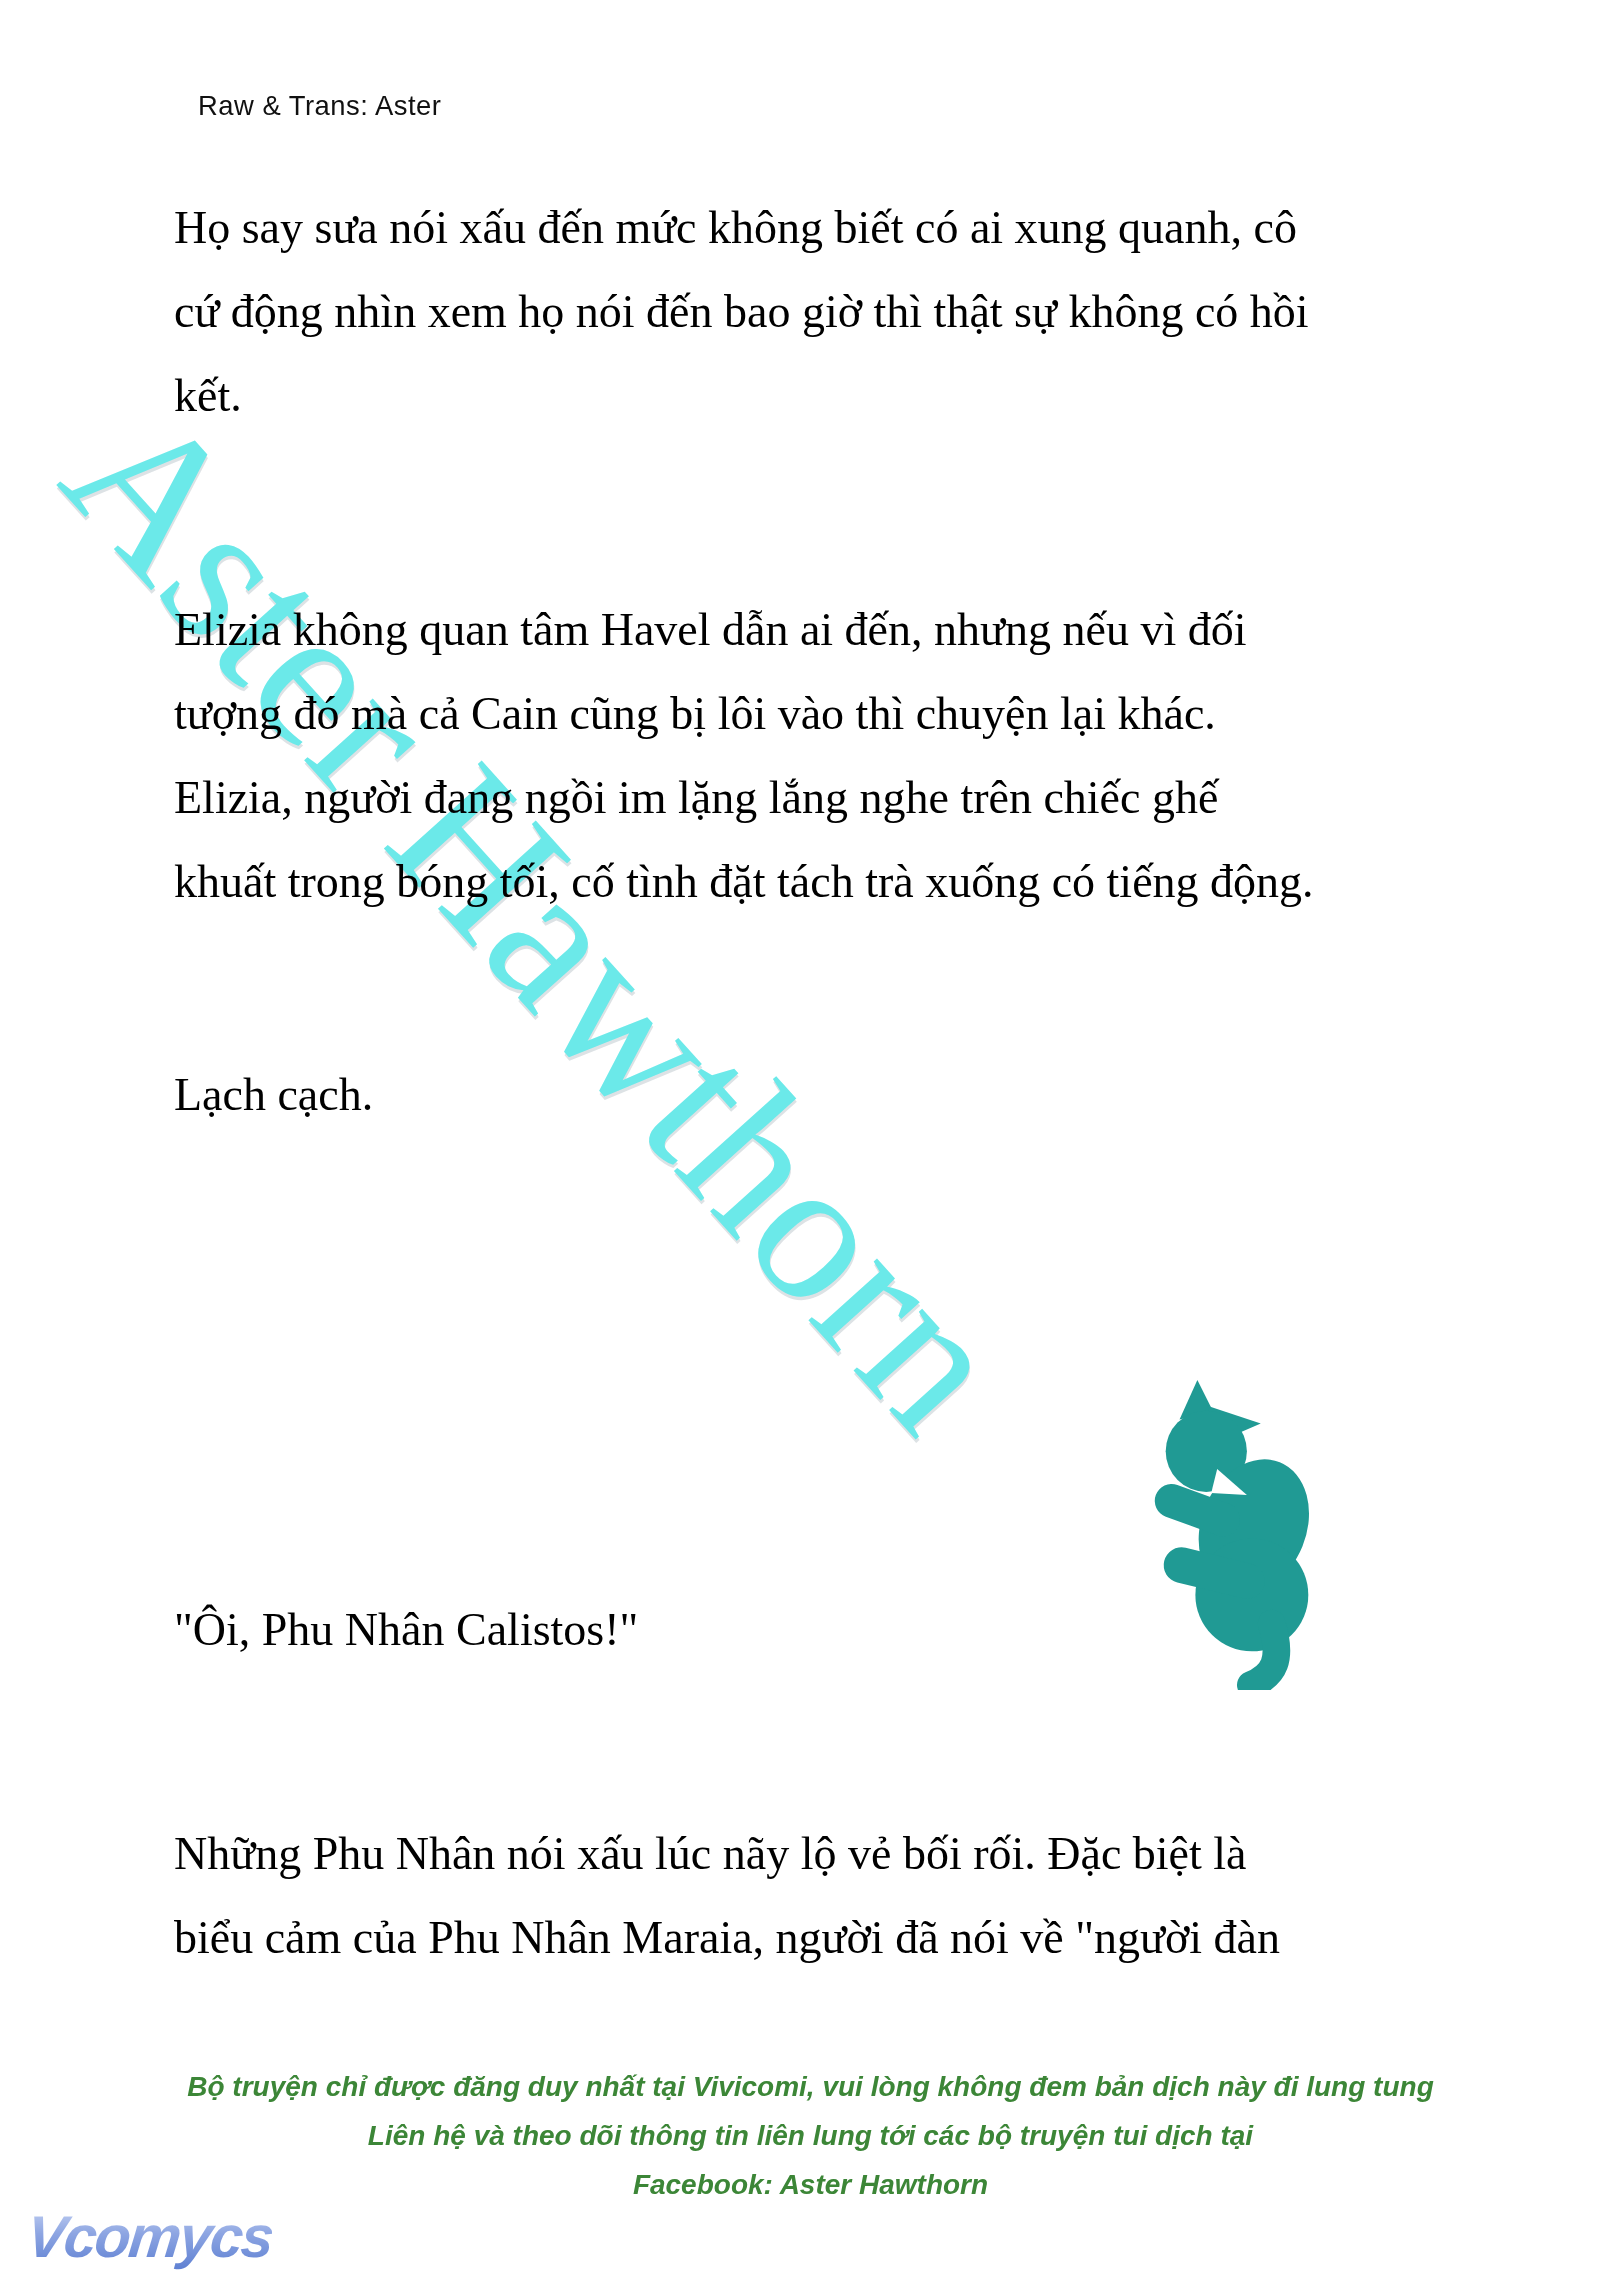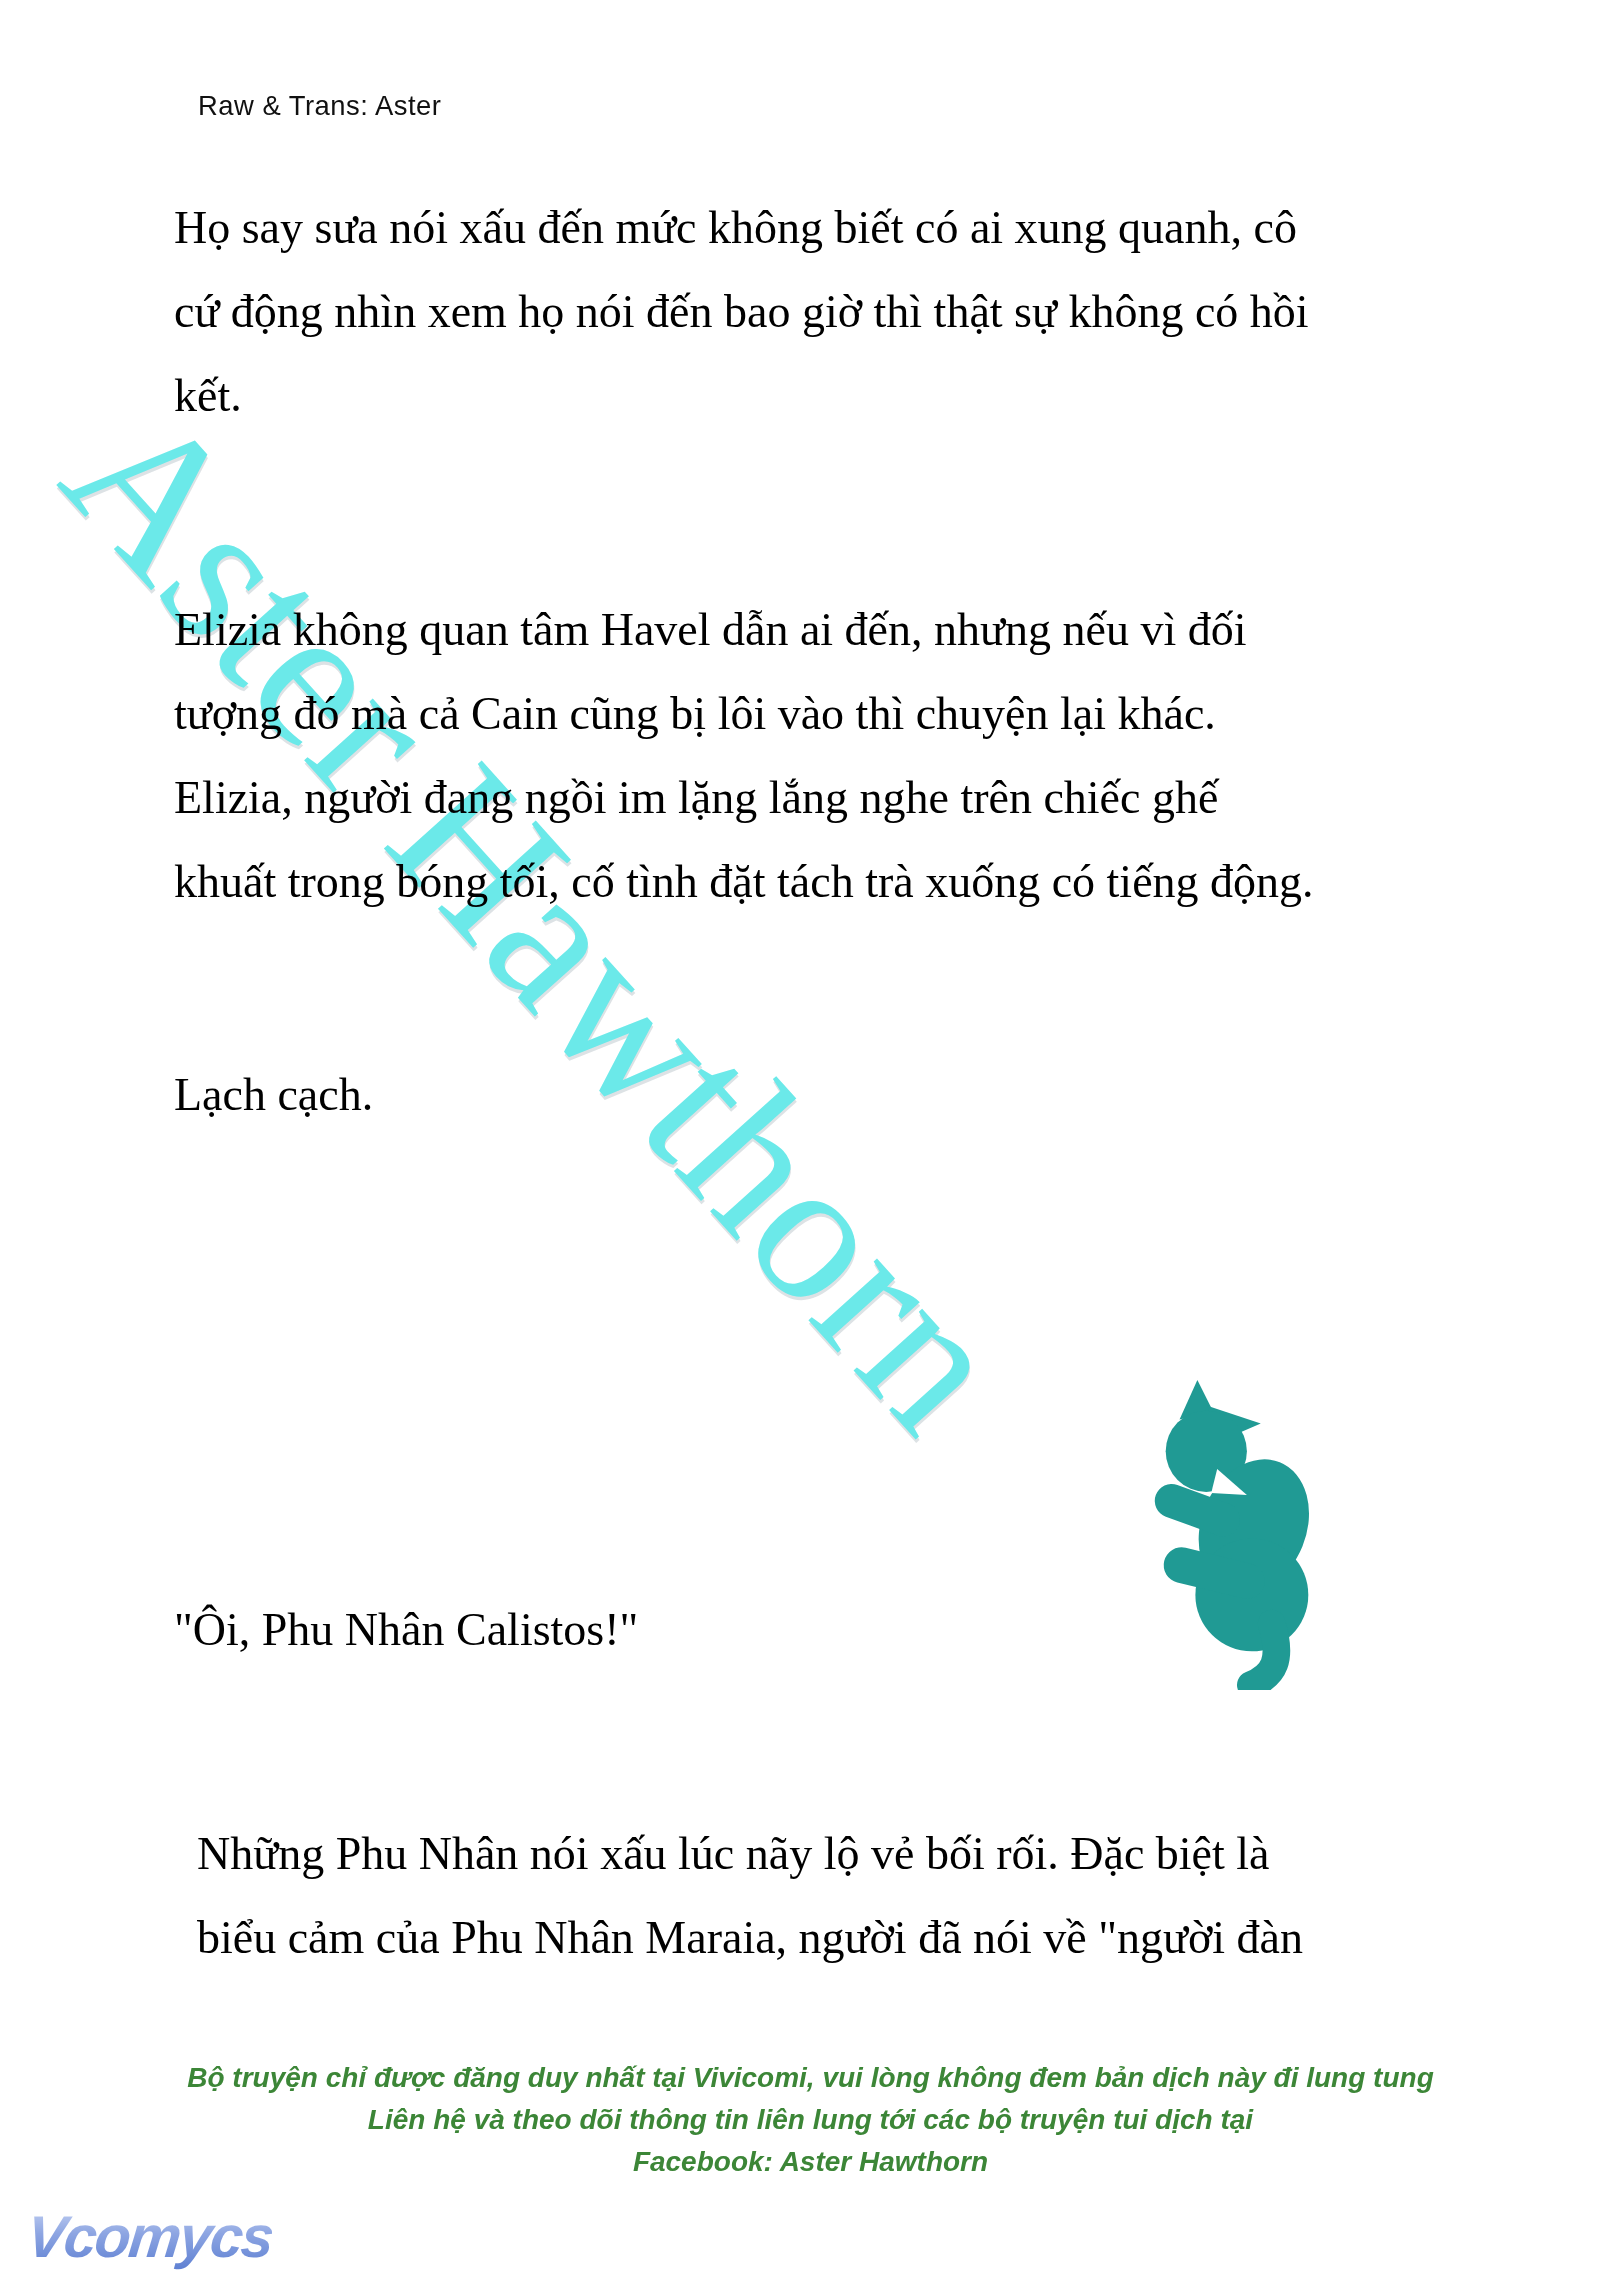--- a/index.html
+++ b/index.html
@@ -55,21 +55,21 @@
     font-size: 46px;
     line-height: 84px;
     color: #000;
     white-space: pre-line;
   }
   .p1 { top: 186px; }
   .p2 { top: 588px; }
   .p3 { top: 1053px; }
   .p4 { top: 1280px; }
   .p5 { top: 1588px; }
-  .p6 { top: 1812px; margin-left: 23px; }
+  .p6 { top: 1812px; }
 
   
   .cat {
     position: absolute;
     left: 1149px;
     top: 1378px;
     width: 174px;
     height: 312px;
     z-index: 2;
   }
@@ -82,21 +82,21 @@
     width: 1621px;
     z-index: 2;
     text-align: center;
     font-family: "Liberation Sans", sans-serif;
     font-style: italic;
     font-weight: bold;
     font-size: 28px;
     line-height: 40px;
     color: #3c8637;
   }
-  .footer .fline { margin: 0 0 2px 0; }
+  .footer .fline { margin: 9px 0 2px 0; }
 
   
   .logo {
     position: absolute;
     left: 27.4px;
     top: 2203px;
     z-index: 2;
     font-family: "Liberation Sans", sans-serif;
     font-style: italic;
     font-weight: bold;

